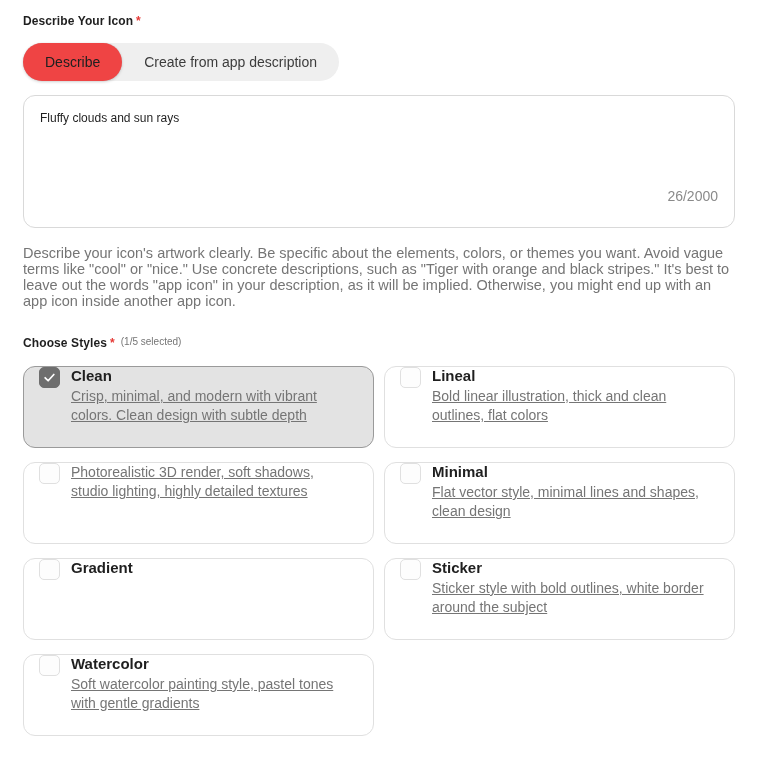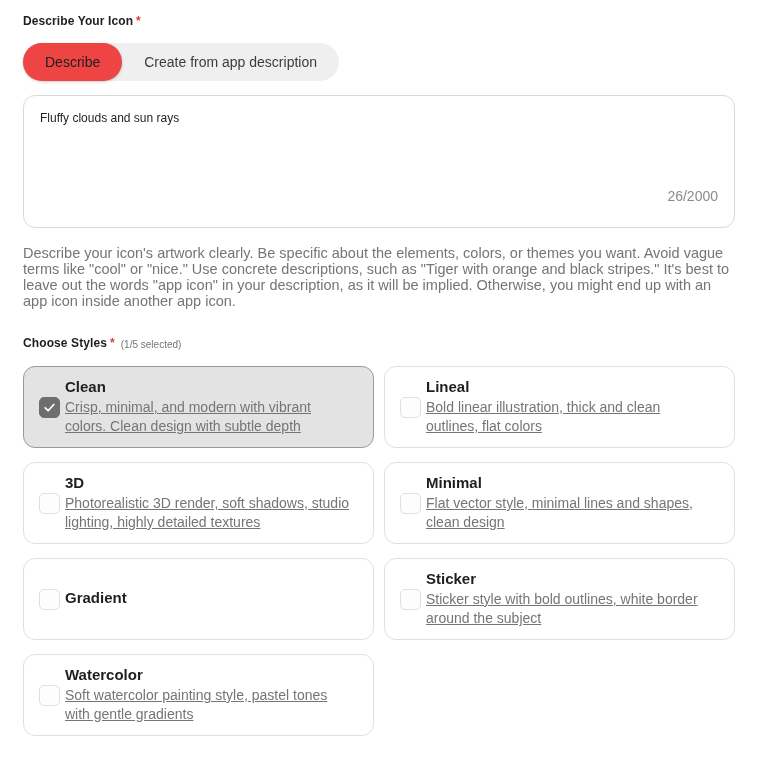--- a/index.html
+++ b/index.html
@@ -67,38 +67,38 @@
 
   
   .help-text {
     margin-top: 17px;
     font-size: 14.5px; line-height: 16px;
     color: #757575;
     width: 712px;
   }
 
   
-  .styles-heading { margin-top: 27px; display: flex; align-items: flex-end; }
+  .styles-heading { margin-top: 27px; display: flex; align-items: flex-start; }
 
   .styles-grid {
     margin-top: 16px;
     display: grid;
     grid-template-columns: 351px 351px;
     column-gap: 10px;
     row-gap: 14px;
     width: 712px;
   }
   .style-card {
     height: 82px;
     border: 1px solid #e0e0e0;
     border-radius: 12px;
     background: #ffffff;
-    display: flex; align-items: center;
+    display: flex; 
     padding: 0 14px 0 15px;
-    gap: 5px;
+    gap: 11px;
     cursor: pointer;
   }
   .style-card.selected {
     background: #e3e3e3;
     border: 1px solid #9a9a9a;
   }
   .checkbox {
     flex: 0 0 auto;
     width: 21px; height: 21px;
     border: 1.5px solid #e0e0e0;
@@ -161,21 +161,20 @@
     <div class="style-card">
       <span class="checkbox"></span>
       <span class="card-text">
         <span class="card-title" style="display:block">Lineal</span>
         <span class="card-desc" style="display:block">Bold linear illustration, thick and clean outlines, flat colors</span>
       </span>
     </div>
     <div class="style-card">
       <span class="checkbox"></span>
       <span class="card-text">
-        <span class="card-title" style="display:block">3D</span>
         <span class="card-desc" style="display:block">Photorealistic 3D render, soft shadows, studio lighting, highly detailed textures</span>
       </span>
     </div>
     <div class="style-card">
       <span class="checkbox"></span>
       <span class="card-text">
         <span class="card-title" style="display:block">Minimal</span>
         <span class="card-desc" style="display:block">Flat vector style, minimal lines and shapes, clean design</span>
       </span>
     </div>

